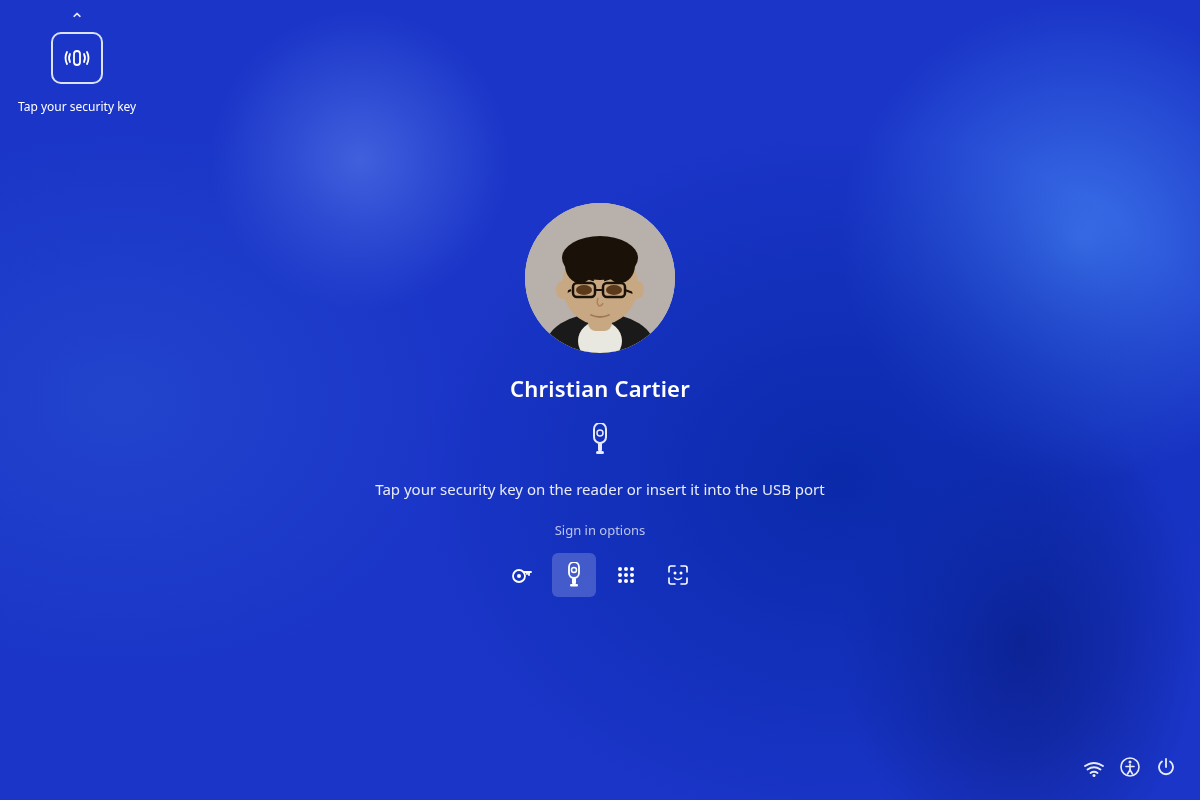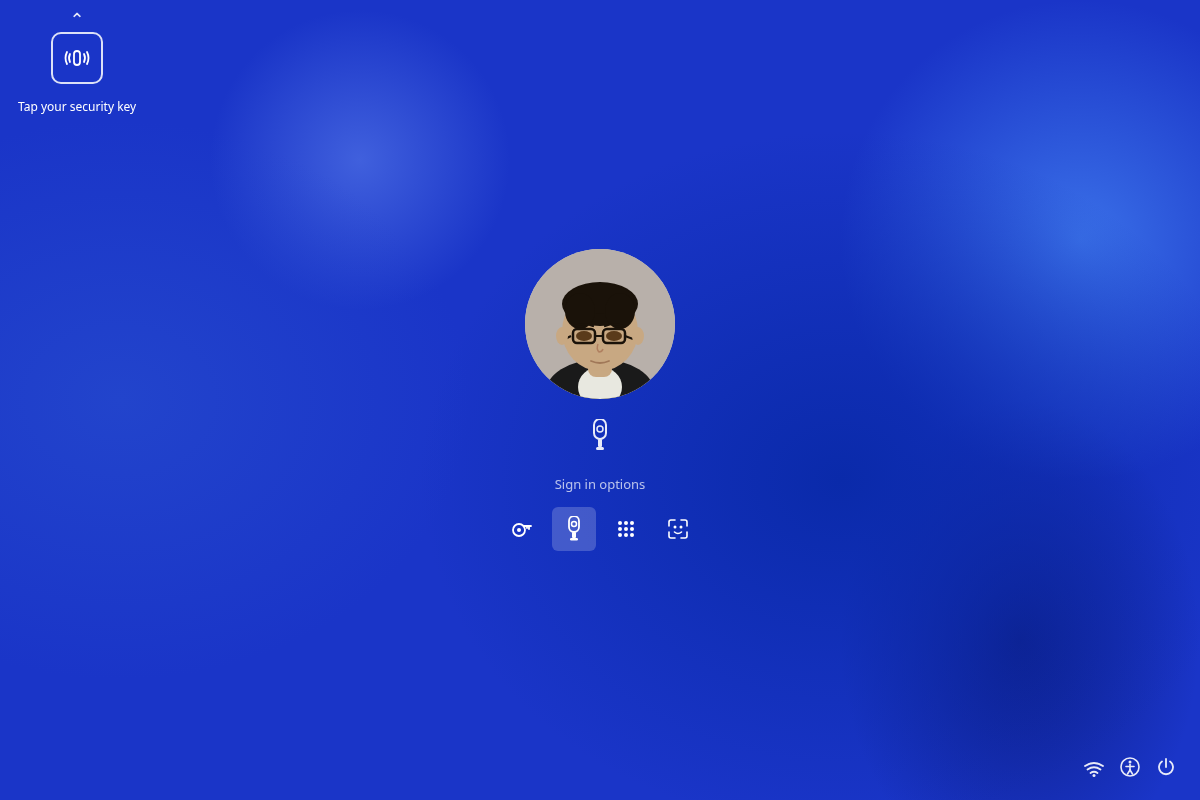--- a/index.html
+++ b/index.html
@@ -222,31 +222,33 @@
       <path d="M73 95 Q71 100 74 103 Q77 103 78 100" stroke="#b08060" stroke-width="1.5" fill="none"></path>
 
       <path d="M66 112 Q75 116 84 112" stroke="#a07858" stroke-width="1.8" fill="none" stroke-linecap="round"></path>
 
       <ellipse cx="37" cy="87" rx="6" ry="9" fill="#c8a882"></ellipse>
 
       <ellipse cx="113" cy="87" rx="6" ry="9" fill="#c8a882"></ellipse>
     </svg>
   </div>
 
+  <div class="username">Christian Cartier</div>
 
   <div class="usb-icon">
     <svg width="28" height="34" viewBox="0 0 28 34" fill="none" xmlns="http://www.w3.org/2000/svg">
 
       <rect x="8" y="0" width="12" height="20" rx="6" stroke="white" stroke-width="2" fill="none"></rect>
       <rect x="12" y="20" width="4" height="8" fill="white" rx="1"></rect>
       <rect x="10" y="28" width="8" height="3" rx="1.5" fill="white"></rect>
       <circle cx="14" cy="10" r="3" stroke="white" stroke-width="1.5" fill="none"></circle>
     </svg>
   </div>
 
+  <div class="instruction-text">Tap your security key on the reader or insert it into the USB port</div>
 
   <div class="sign-in-options-label">Sign in options</div>
 
   <div class="sign-in-options-row">
 
     <button class="option-btn" title="Password">
       <svg width="22" height="22" viewBox="0 0 22 22" fill="none" xmlns="http://www.w3.org/2000/svg">
         <circle cx="8" cy="12" r="6" stroke="white" stroke-width="1.8" fill="none"></circle>
         <line x1="13" y1="8" x2="20" y2="8" stroke="white" stroke-width="1.8" stroke-linecap="round"></line>
         <line x1="18" y1="8" x2="18" y2="11" stroke="white" stroke-width="1.8" stroke-linecap="round"></line>

